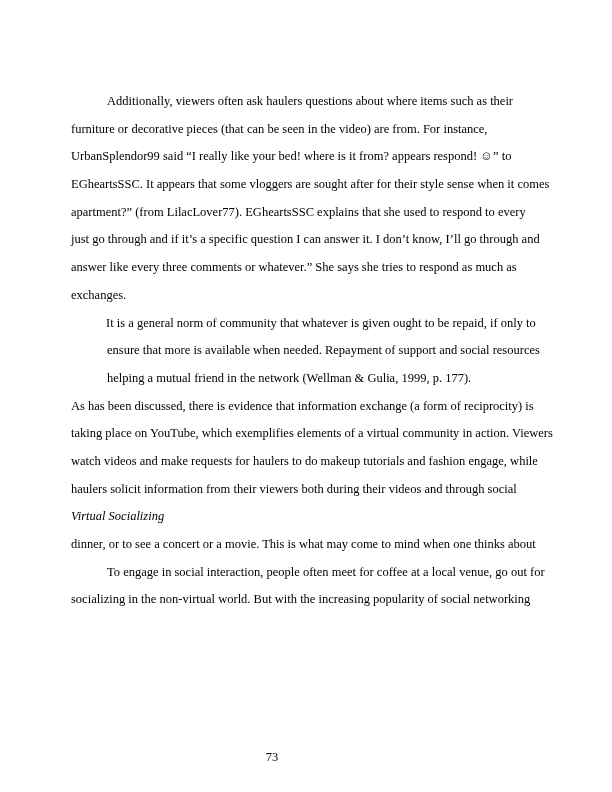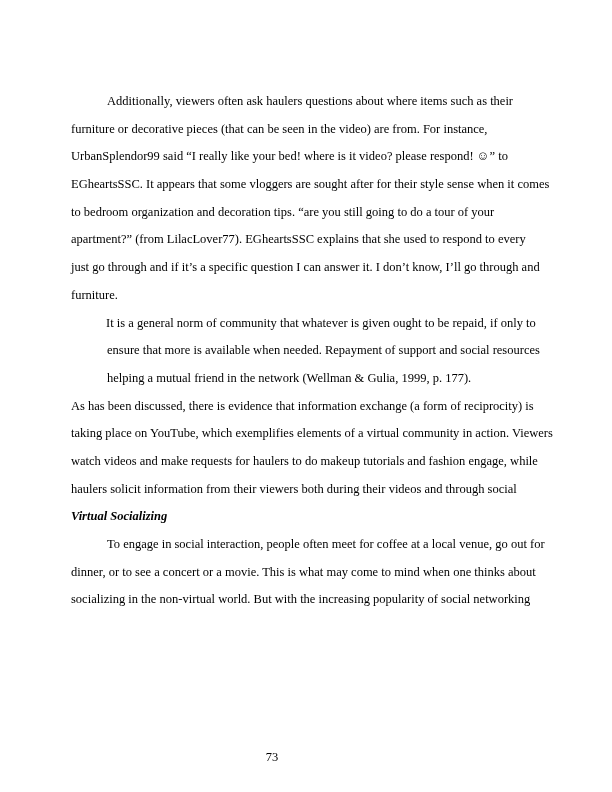--- a/index.html
+++ b/index.html
@@ -27,58 +27,57 @@
   .line {
     line-height: 27.7px;
     height: 27.7px;
     white-space: nowrap;
   }
   .heading-italic {
     font-style: italic;
     line-height: 27.7px;
     height: 27.7px;
     white-space: nowrap;
-    font-weight: bold;
   }
   .footer {
     position: absolute;
     left: 0;
     width: 544px;
     top: 726px;
     text-align: center;
     line-height: 14px;
   }
 </style>
 </head>
 <body>
 
 <div class="page">
   <div class="content">
     <div>
         <div class="line" style="padding-left: 36px;">Additionally, viewers often ask haulers questions about where items such as their</div>
         <div class="line">furniture or decorative pieces (that can be seen in the video) are from. For instance,</div>
-        <div class="line">UrbanSplendor99 said “I really like your bed! where is it video? please respond! ☺” to</div>
+        <div class="line">UrbanSplendor99 said “I really like your bed! where is it from? appears respond! ☺” to</div>
         <div class="line">EGheartsSSC. It appears that some vloggers are sought after for their style sense when it comes</div>
-        <div class="line">to bedroom organization and decoration tips. “are you still going to do a tour of your</div>
         <div class="line">apartment?” (from LilacLover77). EGheartsSSC explains that she used to respond to every</div>
         <div class="line">just go through and if it’s a specific question I can answer it. I don’t know, I’ll go through and</div>
-        <div class="line">furniture.</div>
+        <div class="line">answer like every three comments or whatever.” She says she tries to respond as much as</div>
+        <div class="line">exchanges.</div>
       </div>
     <div>
         <div class="line" style="padding-left: 35px;">It is a general norm of community that whatever is given ought to be repaid, if only to</div>
         <div class="line" style="padding-left: 36px;">ensure that more is available when needed. Repayment of support and social resources</div>
         <div class="line" style="padding-left: 36px;">helping a mutual friend in the network (Wellman &amp; Gulia, 1999, p. 177).</div>
       </div>
     <div>
         <div class="line">As has been discussed, there is evidence that information exchange (a form of reciprocity) is</div>
         <div class="line">taking place on YouTube, which exemplifies elements of a virtual community in action. Viewers</div>
         <div class="line">watch videos and make requests for haulers to do makeup tutorials and fashion engage, while</div>
         <div class="line">haulers solicit information from their viewers both during their videos and through social</div>
       </div>
     <div class="heading-italic">Virtual Socializing</div>
     <div>
+        <div class="line">dinner, or to see a concert or a movie. This is what may come to mind when one thinks about</div>
         <div class="line" style="padding-left: 36px;">To engage in social interaction, people often meet for coffee at a local venue, go out for</div>
-        <div class="line">dinner, or to see a concert or a movie. This is what may come to mind when one thinks about</div>
         <div class="line">socializing in the non-virtual world. But with the increasing popularity of social networking</div>
       </div>
   </div>
   <div class="footer">73</div>
 </div>
 
 </body></html>

